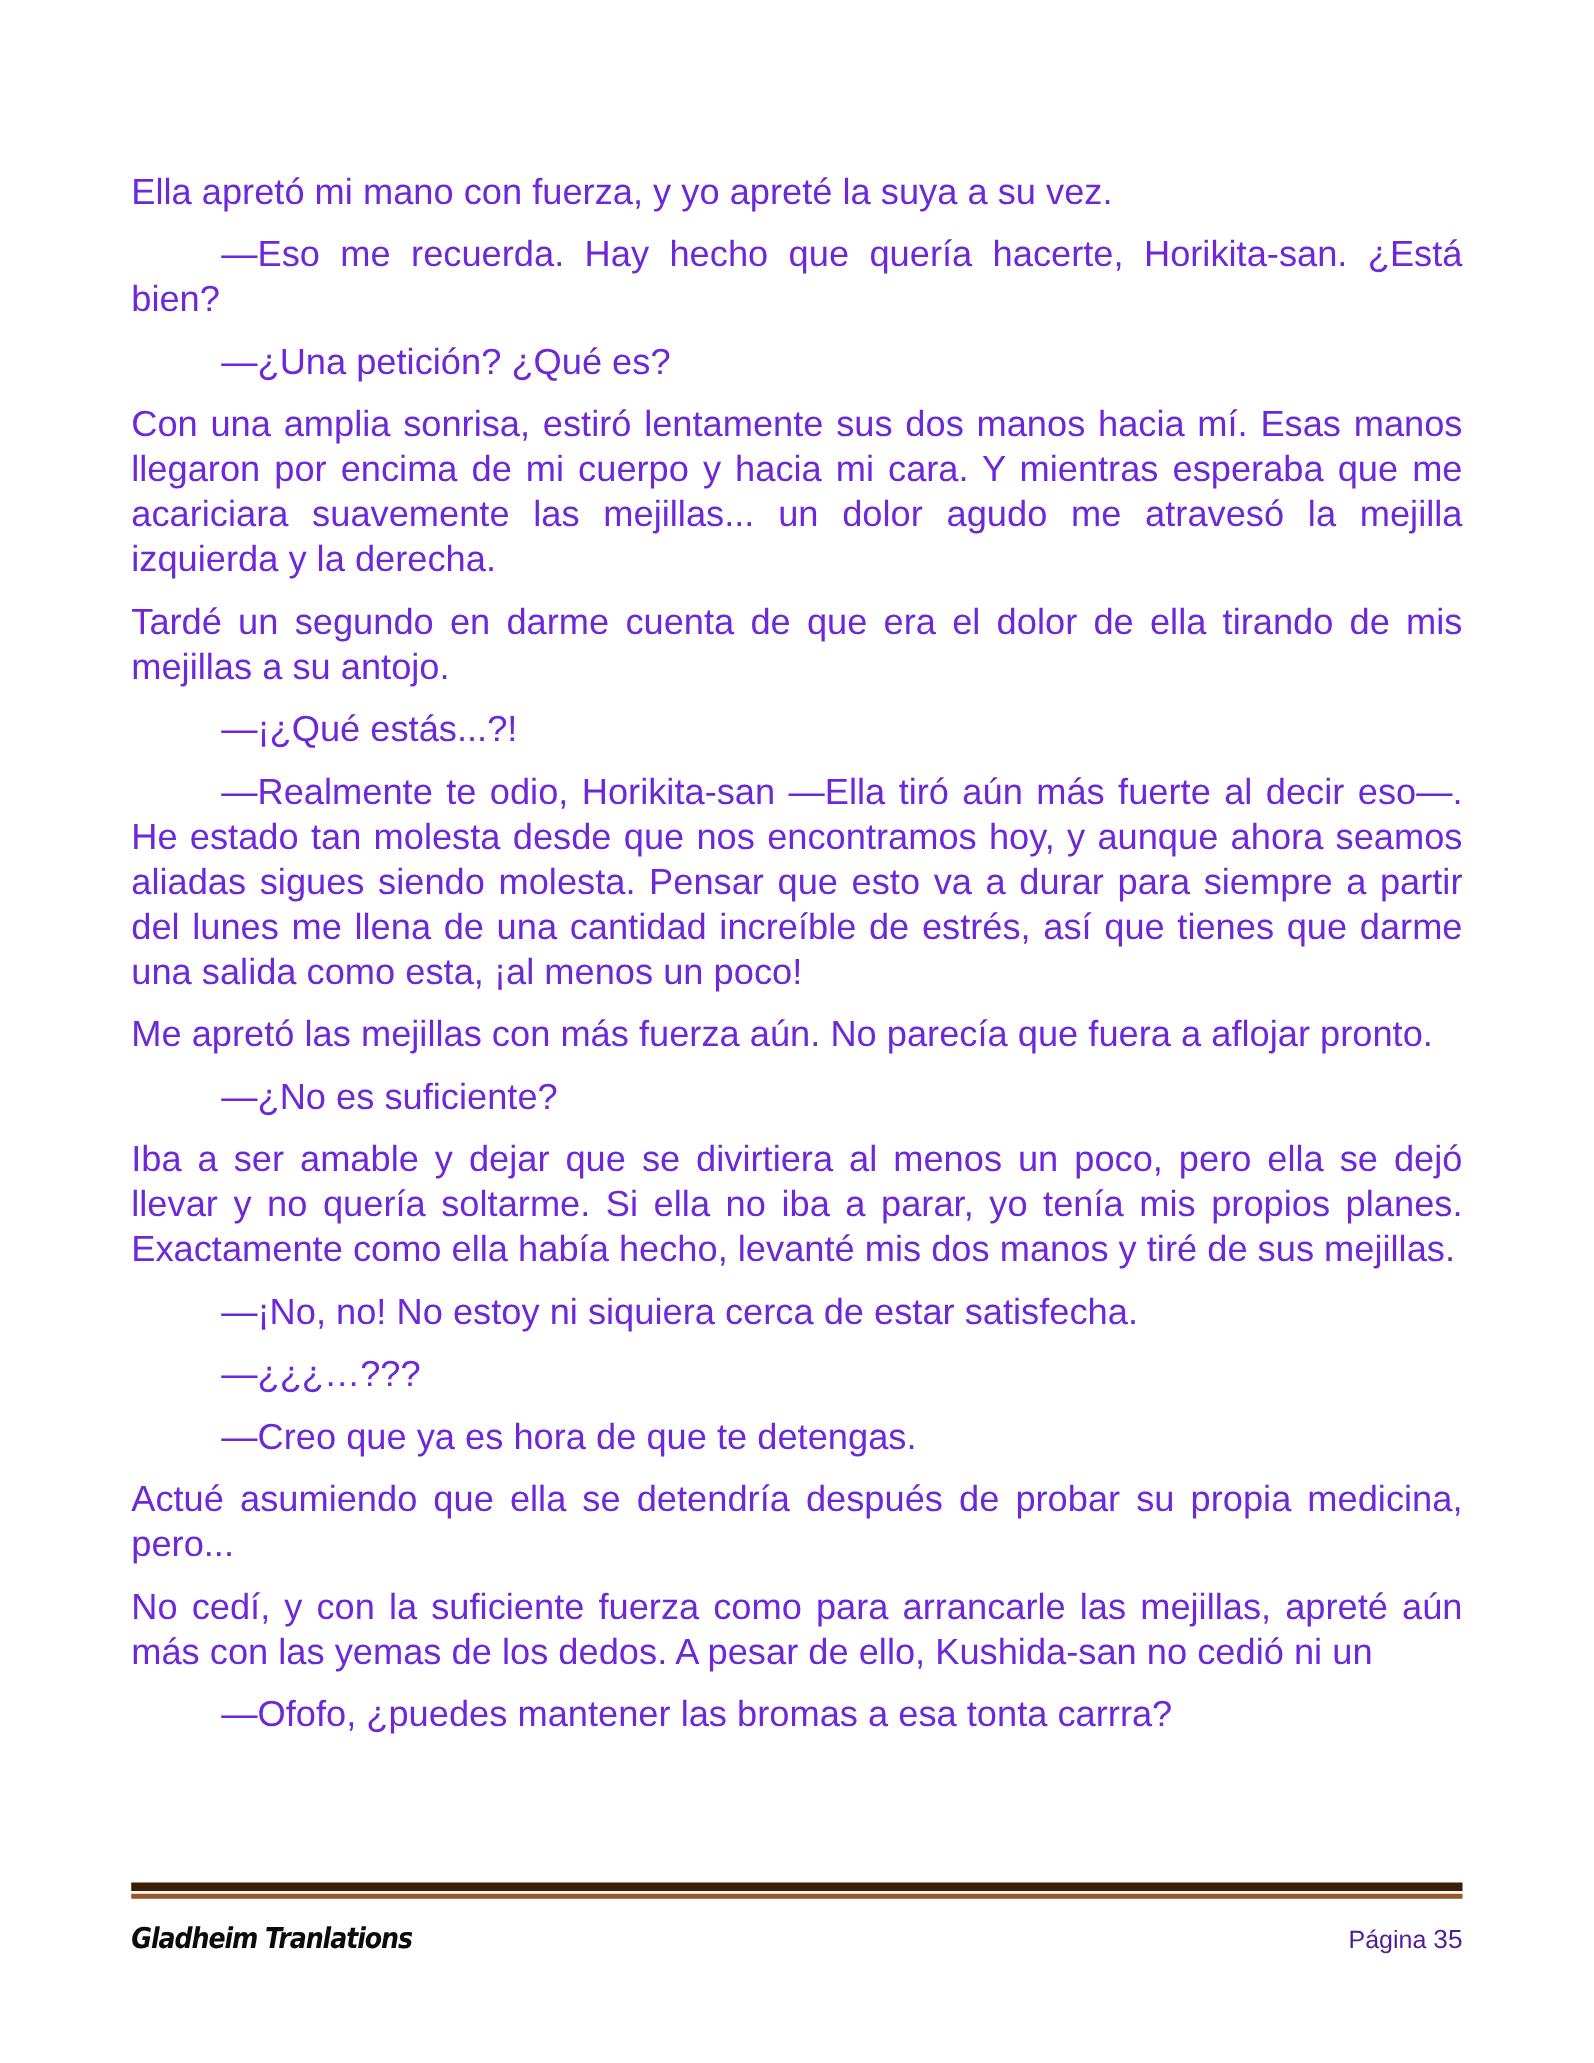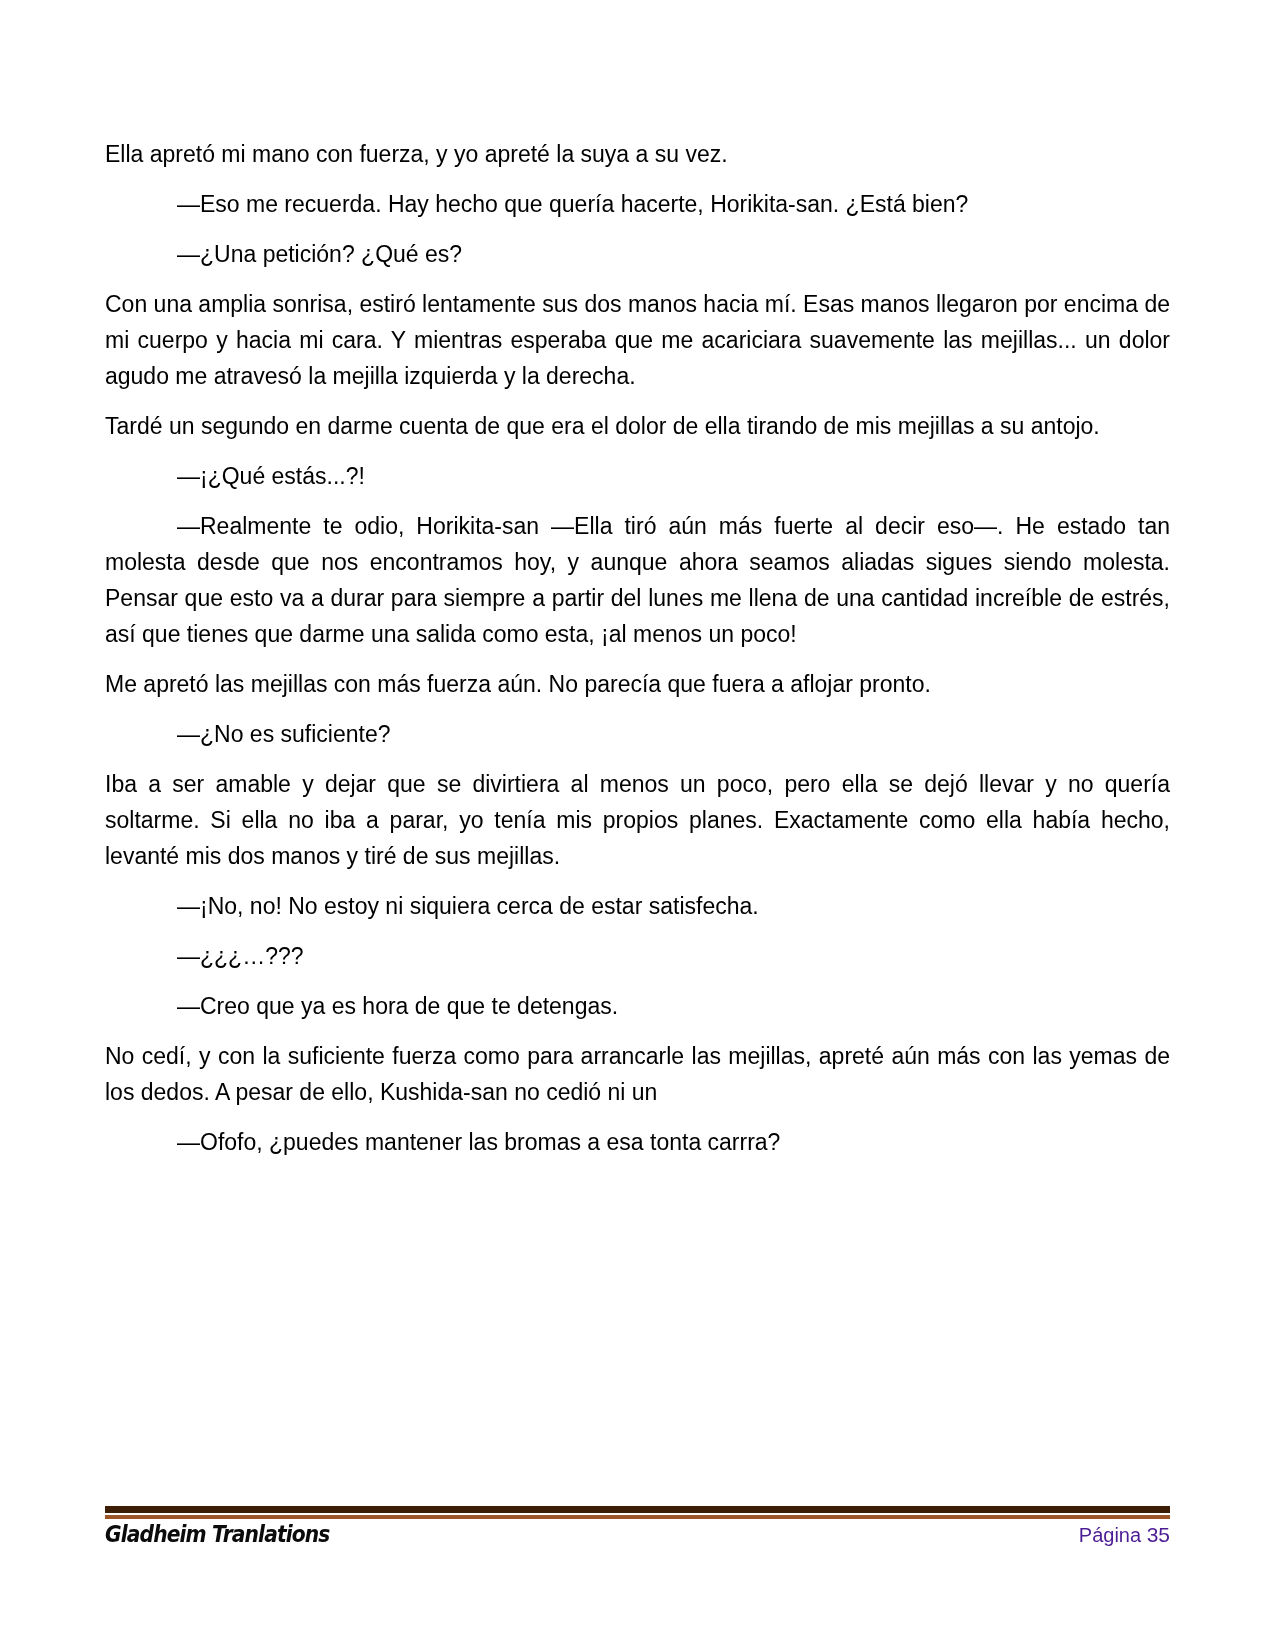--- a/index.html
+++ b/index.html
@@ -37,24 +37,24 @@
   }
   
   .body-text {
     position: absolute;
     left: 105px;
     right: 105px;
     top: 136px;
   }
   .para {
     margin: 0 0 14px 0;
-    font-size: 23px;
+    font-size: 29px;
     line-height: 36px;
     text-align: justify;
-    color: #000000;
+    color: #6d28d9;
   }
   .para.indent {
     text-indent: 72px;
   }
   
   .footer {
     position: absolute;
     left: 105px;
     right: 105px;
     top: 1506px;
@@ -65,21 +65,21 @@
   }
   .footer-rule-gap {
     height: 2px;
     background: #ffffff;
   }
   .footer-rule-thin {
     height: 4px;
     background: #9b5526;
   }
   .footer-row {
-    margin-top: 2px;
+    margin-top: 19px;
     display: flex;
     justify-content: space-between;
     align-items: baseline;
   }
   .footer-brand {
     display: inline-block;
     font-family: "DejaVu Sans", sans-serif;
     font-weight: bold;
     font-style: italic;
     font-size: 23px;
@@ -111,20 +111,21 @@
       <p class="para">Con una amplia sonrisa, estiró lentamente sus dos manos hacia mí. Esas manos llegaron por encima de mi cuerpo y hacia mi cara. Y mientras esperaba que me acariciara suavemente las mejillas... un dolor agudo me atravesó la mejilla izquierda y la derecha.</p>
       <p class="para">Tardé un segundo en darme cuenta de que era el dolor de ella tirando de mis mejillas a su antojo.</p>
       <p class="para indent">—¡¿Qué estás...?!</p>
       <p class="para indent">—Realmente te odio, Horikita-san —Ella tiró aún más fuerte al decir eso—. He estado tan molesta desde que nos encontramos hoy, y aunque ahora seamos aliadas sigues siendo molesta. Pensar que esto va a durar para siempre a partir del lunes me llena de una cantidad increíble de estrés, así que tienes que darme una salida como esta, ¡al menos un poco!</p>
       <p class="para">Me apretó las mejillas con más fuerza aún. No parecía que fuera a aflojar pronto.</p>
       <p class="para indent">—¿No es suficiente?</p>
       <p class="para">Iba a ser amable y dejar que se divirtiera al menos un poco, pero ella se dejó llevar y no quería soltarme. Si ella no iba a parar, yo tenía mis propios planes. Exactamente como ella había hecho, levanté mis dos manos y tiré de sus mejillas.</p>
       <p class="para indent">—¡No, no! No estoy ni siquiera cerca de estar satisfecha.</p>
       <p class="para indent">—¿¿¿…???</p>
       <p class="para indent">—Creo que ya es hora de que te detengas.</p>
+      <p class="para">Actué asumiendo que ella se detendría después de probar su propia medicina, pero...</p>
       <p class="para">No cedí, y con la suficiente fuerza como para arrancarle las mejillas, apreté aún más con las yemas de los dedos. A pesar de ello, Kushida-san no cedió ni un</p>
       <p class="para indent">—Ofofo, ¿puedes mantener las bromas a esa tonta carrra?</p>
     </div>
 
   <div class="footer">
     <div class="footer-rule-thick" style="background: rgb(60, 29, 6);"></div>
     <div class="footer-rule-gap"></div>
     <div class="footer-rule-thin" style="background: rgb(155, 85, 38);"></div>
     <div class="footer-row">
       <span class="footer-brand">Gladheim Tranlations</span>

